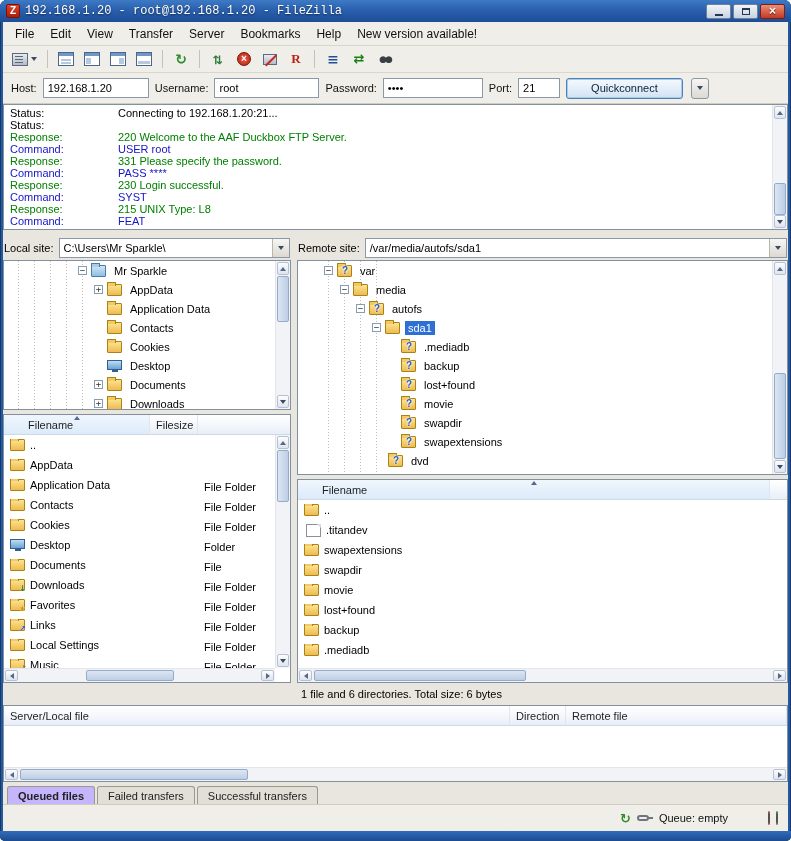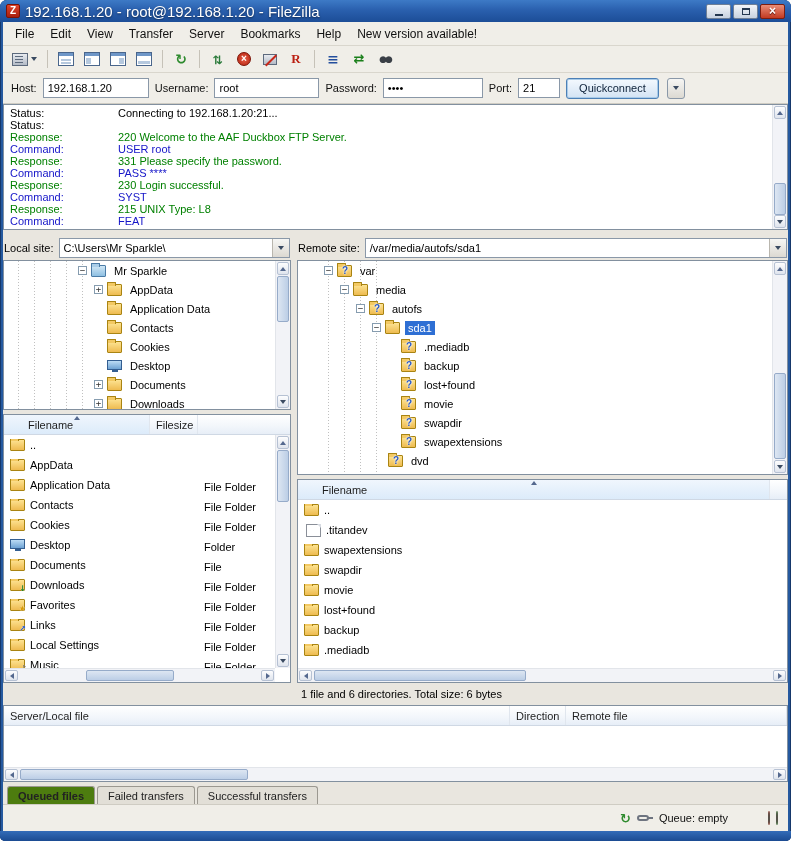--- a/index.html
+++ b/index.html
@@ -14,21 +14,21 @@
     display:flex;flex-direction:column;
     box-shadow:inset 0 0 0 1px #16386b;
   }
 
   
   .titlebar{height:22px;margin:0 -3px;display:flex;align-items:center;
     background:linear-gradient(180deg,#3d7ac6 0%,#2a60ae 45%,#1c4d97 100%);
     padding:0 6px;gap:5px;flex:0 0 22px;}
   .applogo{width:14px;height:14px;background:linear-gradient(#e0442c,#a81e0d);border:1px solid #7c1205;
     border-radius:2px;color:#fff;font:bold 10px/12px "Liberation Sans",sans-serif;text-align:center;}
-  .title{color:#fff;font-size:15px;text-shadow:0 1px 2px rgba(0,0,0,.55);flex:1;white-space:nowrap;overflow:hidden;}
+  .title{color:#fff;font-size:12px;text-shadow:0 1px 2px rgba(0,0,0,.55);flex:1;white-space:nowrap;overflow:hidden;font-family:Liberation Mono, monospace;}
   .winbtns{display:flex;gap:2px;}
   .winbtn{width:25px;height:15px;border:1px solid #6e7f96;border-radius:2px;
     background:linear-gradient(#f2f5f9,#c8d2e0);display:flex;align-items:center;justify-content:center;}
   .winbtn.close{background:linear-gradient(#ea8d76,#c23a22);border-color:#7c1e10;}
   .g-min{width:8px;height:2px;background:#24374f;margin-top:7px;}
   .g-max{width:8px;height:7px;border:1px solid #24374f;border-top:2px solid #24374f;}
   .g-close{color:#fff;font:bold 12px/12px "Liberation Sans",sans-serif;text-shadow:0 1px 1px #5e130a;}
 
   
   .menubar{height:24px;background:#f0eee8;border-bottom:1px solid #d9d6cd;display:flex;align-items:center;
@@ -77,21 +77,21 @@
   .synchronized-browsing-icon::before{content:"\21C4";}
   .find-files-icon{letter-spacing:-2px;font:bold 9px/14px "DejaVu Sans",sans-serif;color:#3a3f46;}
   .find-files-icon::before{content:"\25CF\25CF";}
 
   .quickbar{height:31px;background:#f0eee8;border-bottom:1px solid #cfccc3;display:flex;align-items:center;
     padding:0 8px;gap:6px;flex:0 0 31px;font-size:11px;}
   .quickbar label{color:#111;}
   .quickbar input{height:20px;border:1px solid #8a98a8;background:#fff;font:11px "Liberation Sans",sans-serif;
     padding:0 4px;}
   .qc-host{width:106px;} .qc-user{width:105px;} .qc-pass{width:100px;} .qc-port{width:42px;}
-  .qc-btn{height:21px;padding:0 12px;border:1px solid #4d80b6;border-radius:3px;
+  .qc-btn{height:21px;padding:0 24px;border:1px solid #4d80b6;border-radius:3px;
     background:linear-gradient(#f4f9fe,#d3e3f4);font:11px "Liberation Sans",sans-serif;color:#0c2038;
     box-shadow:0 0 0 1px #a9cbe8 inset;}
   .qc-drop{width:18px;height:21px;border:1px solid #8a98a8;border-radius:3px;background:linear-gradient(#f6f6f4,#dcd9d2);
     display:flex;align-items:center;justify-content:center;margin-left:2px;}
 
   
   .logpanel{height:126px;flex:0 0 126px;background:#fff;border:1px solid #82909f;position:relative;
     padding:2px 18px 0 6px;overflow:hidden;font-size:11px;}
   .log-line{display:flex;height:12px;line-height:12px;white-space:nowrap;}
   .log-type{width:108px;flex:0 0 108px;}
@@ -196,21 +196,21 @@
   .queuepanel{height:77px;flex:0 0 77px;background:#fff;border:1px solid #82909f;position:relative;
     display:flex;flex-direction:column;font-size:11px;}
   .queuepanel .hc0{width:506px;flex:0 0 506px;}
   .queuepanel .hc1{width:56px;flex:0 0 56px;}
   .queuepanel .hc2{flex:1;}
   .qbody{flex:1;}
 
   .tabsrow{height:22px;flex:0 0 22px;background:#e9e6df;display:flex;align-items:flex-end;padding:2px 4px 0 4px;gap:2px;}
   .tab{padding:3px 10px 2px 10px;border:1px solid #9b9890;border-bottom:none;background:#e2dfd7;
     border-radius:3px 3px 0 0;font-size:11px;color:#222;}
-  .tab.active{background:#4d7c0f;font-weight:bold;margin-top:44px;}
+  .tab.active{background:#c4b5fd;font-weight:bold;margin-top:44px;}
 
   .statusbar{height:27px;flex:0 0 27px;background:#f0eee8;border-top:1px solid #cfccc3;display:flex;
     align-items:center;padding:0 10px;font-size:11px;color:#111;}
   .sb-spacer{flex:1;}
   .sb-icons{display:flex;gap:6px;align-items:center;margin-right:10px;}
   .sync-arrows-icon{font:bold 13px/13px "DejaVu Sans",sans-serif;color:#2e8b2e;}
   .sync-arrows-icon::before{content:"\21BB";}
   .key-icon{width:12px;height:6px;border:2px solid #6e7population;border:2px solid #6e7480;border-radius:4px;position:relative;}
   .key-icon::after{content:"";position:absolute;right:-6px;top:0;width:6px;height:2px;background:#6e7480;}
   .queue-text{margin-right:34px;}

